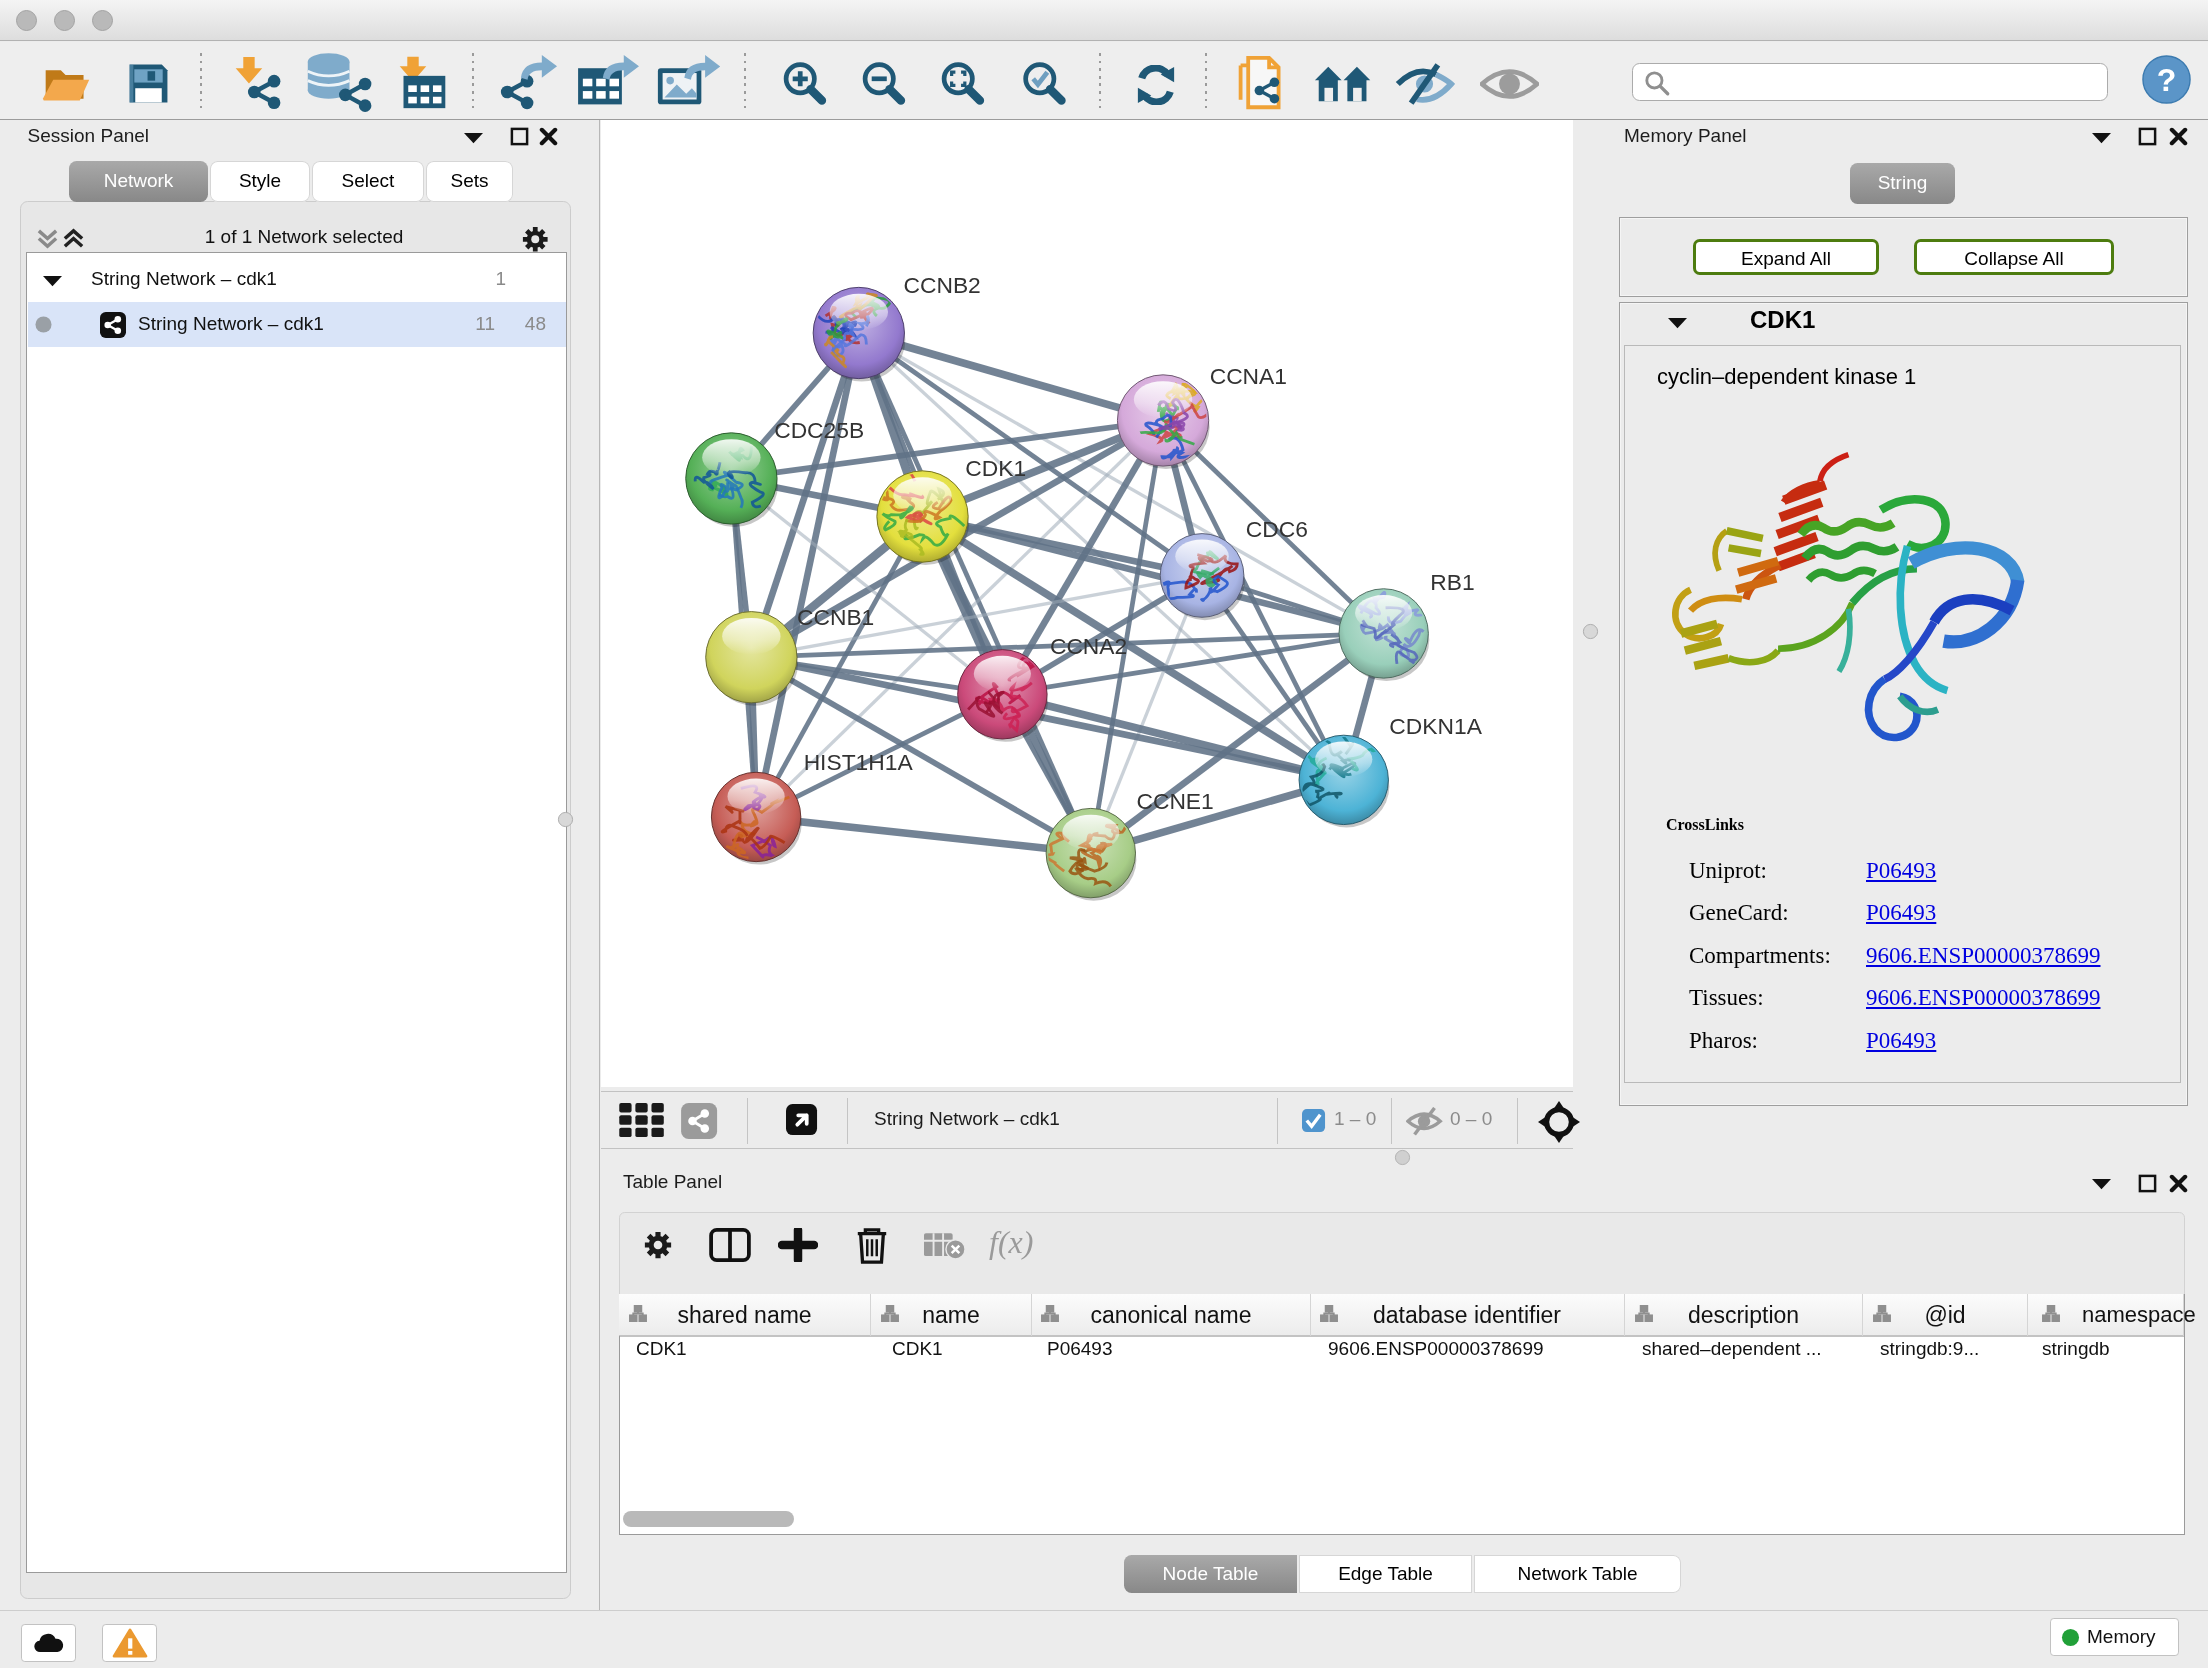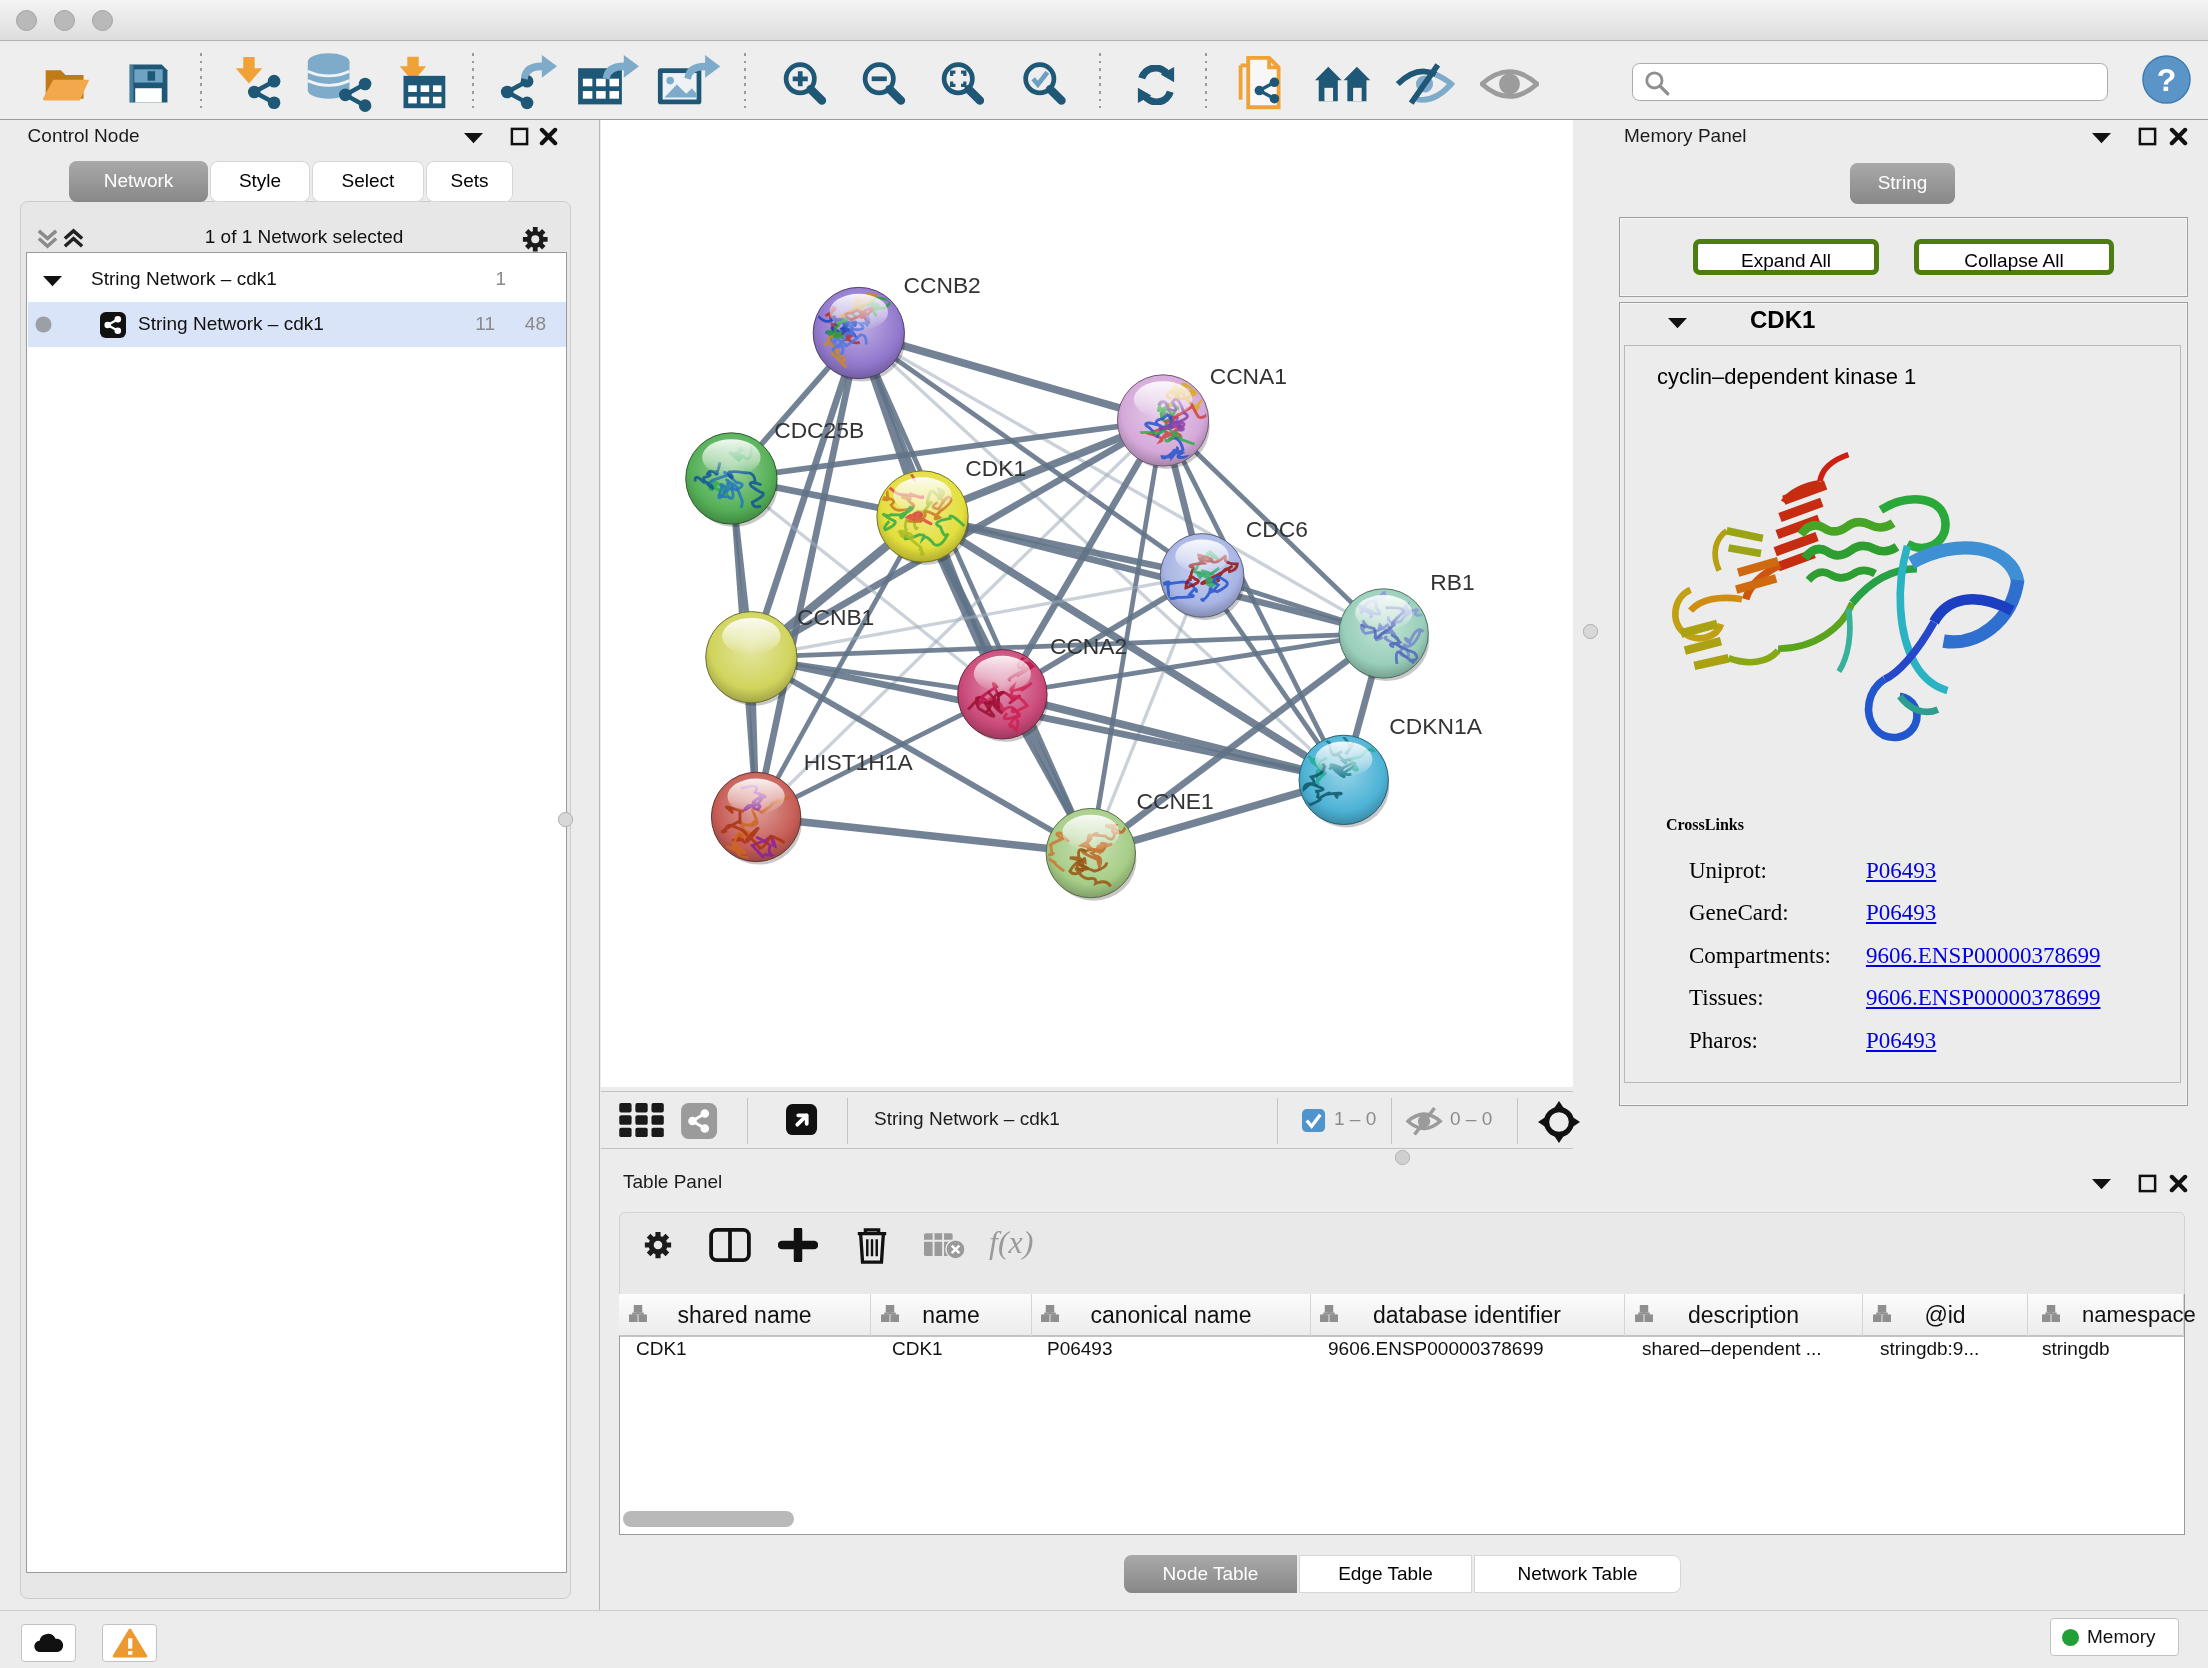--- a/index.html
+++ b/index.html
@@ -31,21 +31,21 @@
 #cprow2{position:absolute;left:1px;top:49px;width:538px;height:45px;
  background:#d9e4f8}
 
 #netview{left:601px;top:120px;width:972px;height:967px;background:#fff}
 #netbar{left:601px;top:1091px;width:972px;height:58px;background:#ececec;
  border-top:1px solid #c2c2c2;border-bottom:1px solid #c2c2c2}
 .nbsep{position:absolute;top:5.7px;width:1px;height:46px;background:#c4c4c4}
 
 .rbox{position:absolute;background:#ebebeb;border:1px solid #9e9e9e;
  box-shadow:0 0 0 1px #f5f5f5 inset}
-.btn{position:absolute;background:#fff;border:5px solid #4d7c0f;
+.btn{position:absolute;background:#fff;border:3px solid #4d7c0f;
  border-radius:6.7px;font-size:19px;text-align:center;color:#000}
 a.lnk{color:#0000e0;text-decoration:underline;
  font-family:"Liberation Serif",serif;font-size:23px}
 .slab{font-family:"Liberation Serif",serif;font-size:23px;color:#000}
 
 #ttoolbar{left:619px;top:1212px;width:1566px;height:84px;background:#e9e9e9;
  border:1px solid #d2d2d2;border-radius:5.7px 5.7px 0 0}
 #ttable{left:619px;top:1294px;width:1566px;height:241px;background:#fff;
  border:1px solid #9a9a9a}
 #thead{position:absolute;left:0;top:0;width:1564px;height:42px;
@@ -222,21 +222,21 @@
 </svg>
     <div id="searchbox"><svg width="28.5" height="28.5" viewBox="0 0 30 30" style="margin:4.8px 0 0 9.5px">
         <circle cx="12" cy="12" r="8" fill="none" stroke="#8f8f8f" stroke-width="3"></circle>
         <path d="M18 18 L26 26" stroke="#8f8f8f" stroke-width="3.5" stroke-linecap="round"></path>
       </svg></div>
     <svg class="abs" style="left:2142px;top:13.3px" width="49" height="49" viewBox="0 0 52 52">
       <circle cx="26" cy="26" r="25" fill="#5b95c8" stroke="#3c7bb0" stroke-width="1.5"></circle>
       <text x="26" y="38" font-size="34" font-weight="bold" fill="#fff" text-anchor="middle" font-family="Liberation Sans">?</text>
     </svg>
   </div>
-<div class="abs ptitle" style="left:27.6px;top:125px">Control Node</div>
+<div class="abs ptitle" style="left:27.6px;top:125px">Session Panel</div>
 <svg class="abs" style="left:463px;top:131px" width="21" height="13.3" viewBox="0 0 22 14">
     <path d="M1 2 L21 2 L11 13 Z" fill="#111"></path>
   </svg>
 <svg class="abs" style="left:510px;top:127px" width="19" height="19" viewBox="0 0 20 20">
     <rect x="2" y="2" width="16" height="16" fill="none" stroke="#111" stroke-width="2.6"></rect>
   </svg>
 <svg class="abs" style="left:539px;top:127px" width="19" height="19" viewBox="0 0 20 20">
     <path d="M3 3 L17 17 M17 3 L3 17" stroke="#111" stroke-width="4.4" stroke-linecap="round"></path>
   </svg>
 <div class="abs" style="left:20px;top:201px;width:551px;height:1398px;background:#e7e7e7;border:1px solid #cccccc;border-radius:7.6px"></div>

